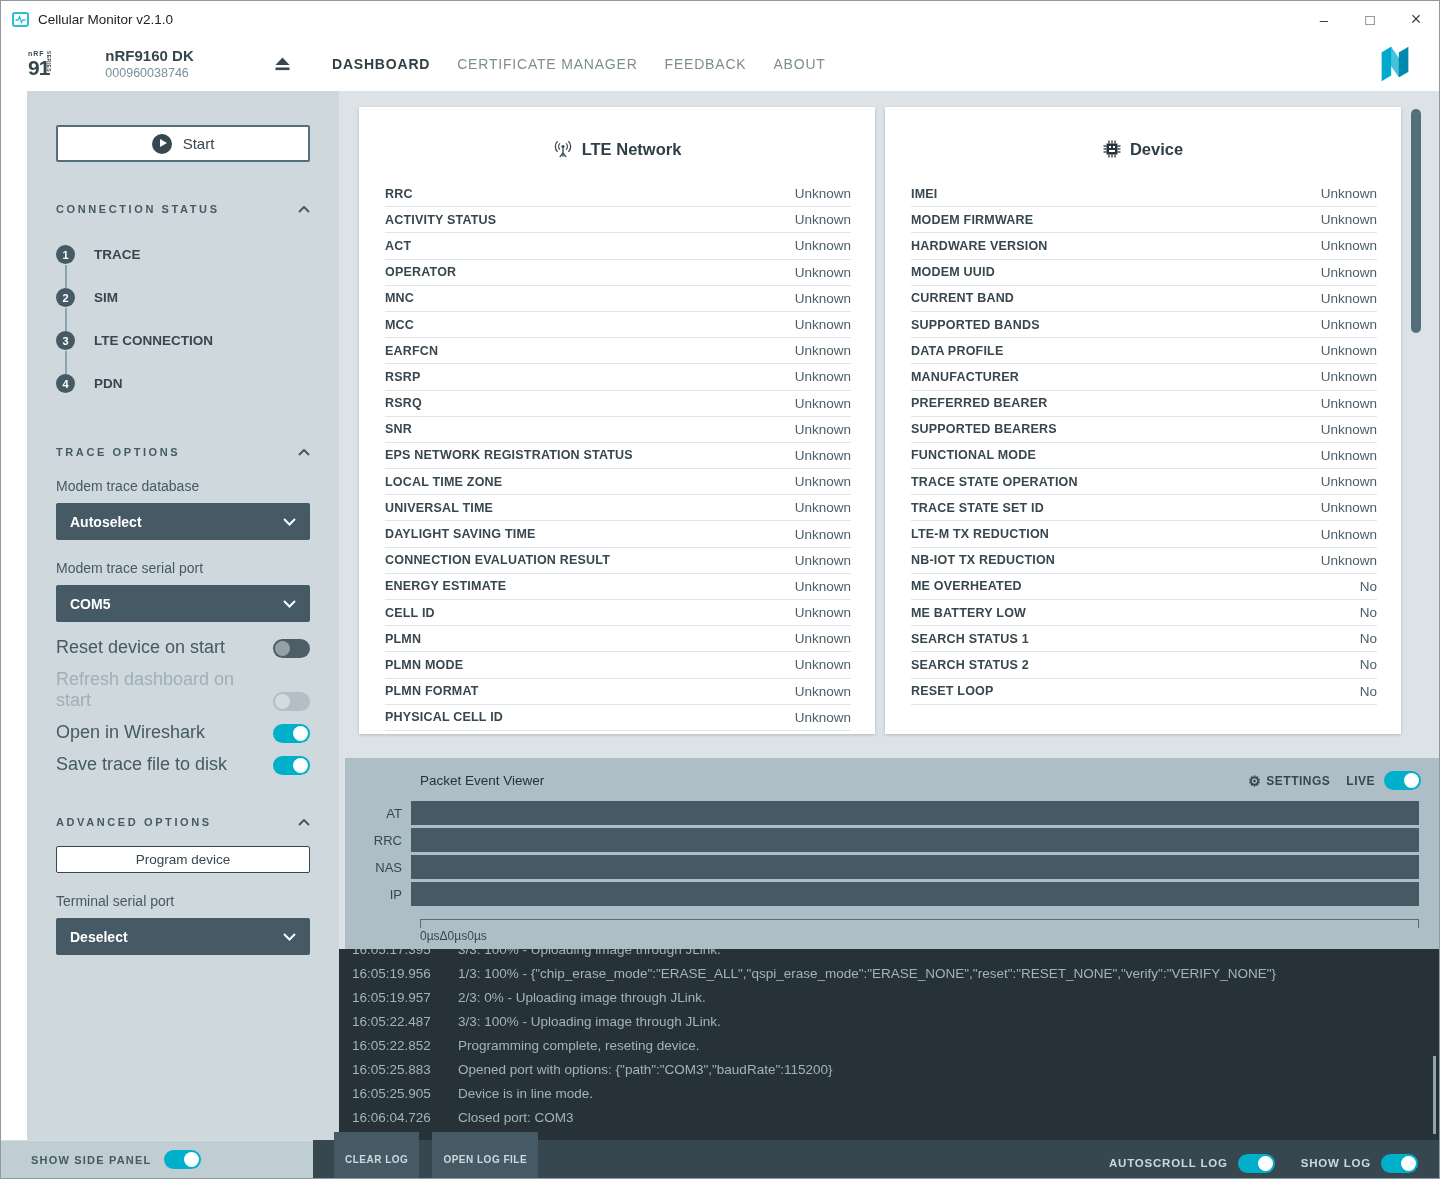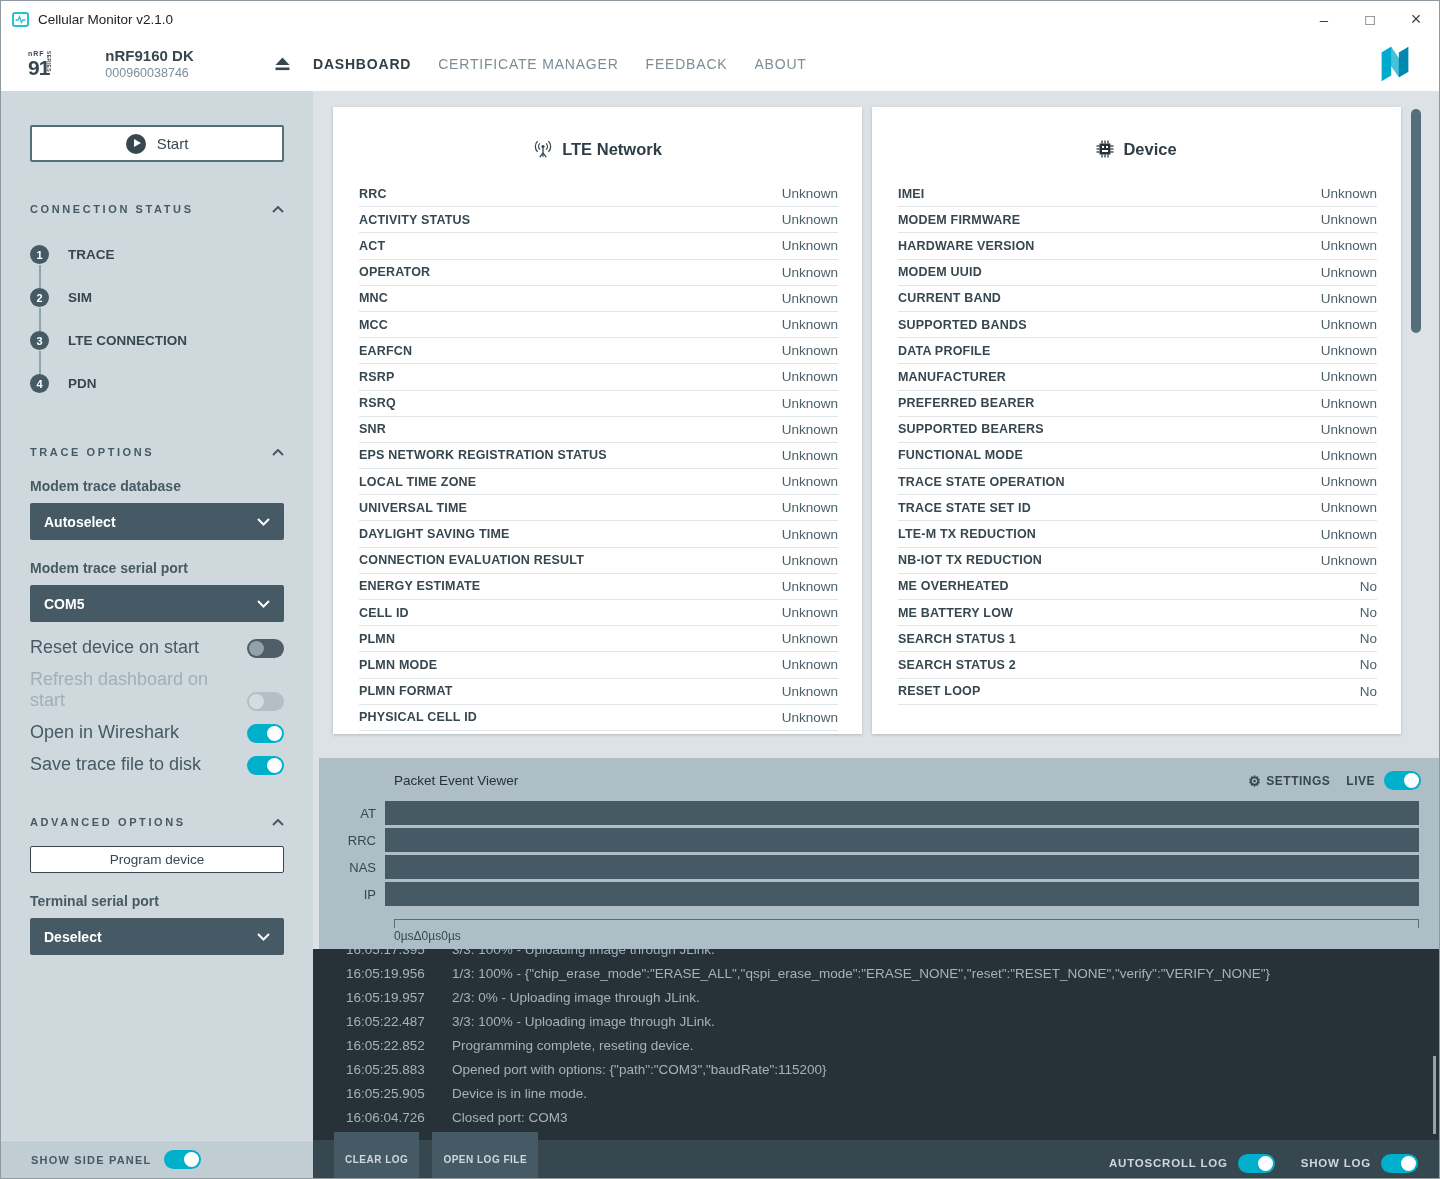--- a/index.html
+++ b/index.html
@@ -26,47 +26,47 @@
               color:#37474f; position:relative; padding-right:10px; }
   .nrf-logo .lg-top { font-size:7px; font-weight:bold; letter-spacing:1px; }
   .nrf-logo .lg-big { font-size:21px; font-weight:bold; letter-spacing:-1px; }
   .nrf-logo .lg-side { position:absolute; right:0; top:9px; font-size:5px; font-weight:bold;
                        letter-spacing:.5px; transform:rotate(90deg); transform-origin:center; }
   .device-text { margin-left:14px; line-height:1.25; }
   .device-name { font-size:15px; font-weight:bold; color:#37474f; }
   .device-serial { font-size:12.5px; color:#78909c; }
   .eject-btn { margin-left:auto; margin-right:18px; display:flex; align-items:center; justify-content:center;
                width:26px; height:26px; cursor:pointer; }
-  .nav { display:flex; gap:27px; align-items:center; }
+  .nav { display:flex; gap:27px; margin-left:19px; align-items:center; }
   .nav-item { font-size:14px; letter-spacing:.8px; color:#7d8d94; cursor:pointer; }
   .nav-item.active { color:#313e45; font-weight:bold; }
   .nordic-logo { margin-left:auto; margin-right:26px; }
 
   
   .body { position:absolute; top:90px; left:0; right:0; bottom:38px; display:flex; }
 
   
-  .sidebar { width:312px; flex:none; background:#cfd8dc; padding:0 29px; overflow:hidden; }
+  .sidebar { width:312px; flex:none; background:#cfd8dc; padding:0 29px; overflow:hidden;margin-left:26px; }
   .start-btn { margin-top:34px; height:37px; background:#fff; border:2px solid #546e7a; border-radius:2px;
                display:flex; align-items:center; justify-content:center; gap:11px;
                font-size:15px; color:#37474f; cursor:pointer; }
   .play-circle { width:20px; height:20px; border-radius:50%; background:#37474f; position:relative; }
   .play-circle::after { content:""; position:absolute; left:8px; top:5.5px;
                         border-left:7px solid #fff; border-top:4.5px solid transparent; border-bottom:4.5px solid transparent; }
   .section-header { margin-top:41px; display:flex; justify-content:space-between; align-items:center;
                     font-size:11px; font-weight:bold; letter-spacing:2.6px; color:#455a64; cursor:pointer; }
   .chev { flex:none; }
   .steps { margin-top:18px; }
   .step { position:relative; padding-left:38px; height:43px; display:flex; align-items:center;
           font-weight:bold; color:#37474f; font-size:13.5px; }
   .step-dot { position:absolute; left:0; top:12px; width:19px; height:19px; border-radius:50%;
               background:#455a64; color:#fff; font-size:11px; font-weight:bold;
               display:flex; align-items:center; justify-content:center; }
   .step:not(:last-child)::after { content:""; position:absolute; left:8.5px; top:32px; width:2px; height:23px; background:#8fa3ac; }
-  .field-label { margin-top:20px; margin-bottom:9px; font-size:14px; color:#455a64;font-weight:bold; }
+  .field-label { margin-top:20px; margin-bottom:9px; font-size:14px; color:#455a64; }
   .dropdown { height:37px; background:#455a64; border-radius:2px; color:#fff; font-weight:bold; font-size:14px;
               display:flex; align-items:center; justify-content:space-between; padding:0 14px; cursor:pointer; }
   .toggle-row { display:flex; justify-content:space-between; align-items:flex-end; margin-top:11px;
                 font-size:18px; color:#455a64; min-height:21px; }
   .toggle-row:first-of-type { margin-top:15px; }
   .toggle-row.disabled .toggle-row-label { color:#9fb0b7; }
   .toggle { width:37px; height:19px; border-radius:10px; position:relative; flex:none; cursor:pointer; }
   .toggle .knob { position:absolute; top:2px; width:15px; height:15px; border-radius:50%; }
   .toggle.on { background:#00b0cb; } .toggle.on .knob { right:2px; background:#fff; }
   .toggle.off { background:#4e5d66; } .toggle.off .knob { left:2px; background:#93a2a8; }
@@ -104,21 +104,21 @@
   .pv-bar { flex:1; height:24px; background:#455a64; margin-right:20px; }
   .pv-axis { margin:13px 20px 0 75px; height:9px;
              border-top:1px solid #546e7a; border-left:1px solid #546e7a; border-right:1px solid #546e7a; }
   .pv-axis-labels { display:flex; justify-content:flex-start; margin:1px 20px 0 75px;
                     font-size:12px; color:#37474f; }
 
   
   .log { position:absolute; left:0; right:0; top:858px; bottom:0; background:#263238; overflow:hidden;
          color:#a3b3b8; font-size:13.5px; line-height:24px; padding-left:13px; }
   .log-inner { margin-top:-11px; }
-  .log-line { display:flex; white-space:nowrap;margin-left:20px; }
+  .log-line { display:flex; white-space:nowrap; }
   .log-time { width:106px; flex:none; }
   .log-scrollbar { position:absolute; right:3px; bottom:6px; width:3px; height:78px; background:#90a4ae; }
 
   
   .footer { position:absolute; bottom:0; left:0; right:0; height:38px; display:flex; }
   .footer-left { width:312px; flex:none; background:#c0cdd3; border-top:1px solid #d6dfe3;
                  display:flex; align-items:center; padding-left:30px; gap:13px; }
   .footer-left-label { font-size:11px; font-weight:bold; letter-spacing:1.2px; color:#455a64; }
   .footer-right { flex:1; background:#37474f; display:flex; align-items:center; padding:0 21px; gap:13px; }
   .log-btn { background:#455a64; border:none; color:#cfd8dc; font-size:10px; font-weight:bold;

